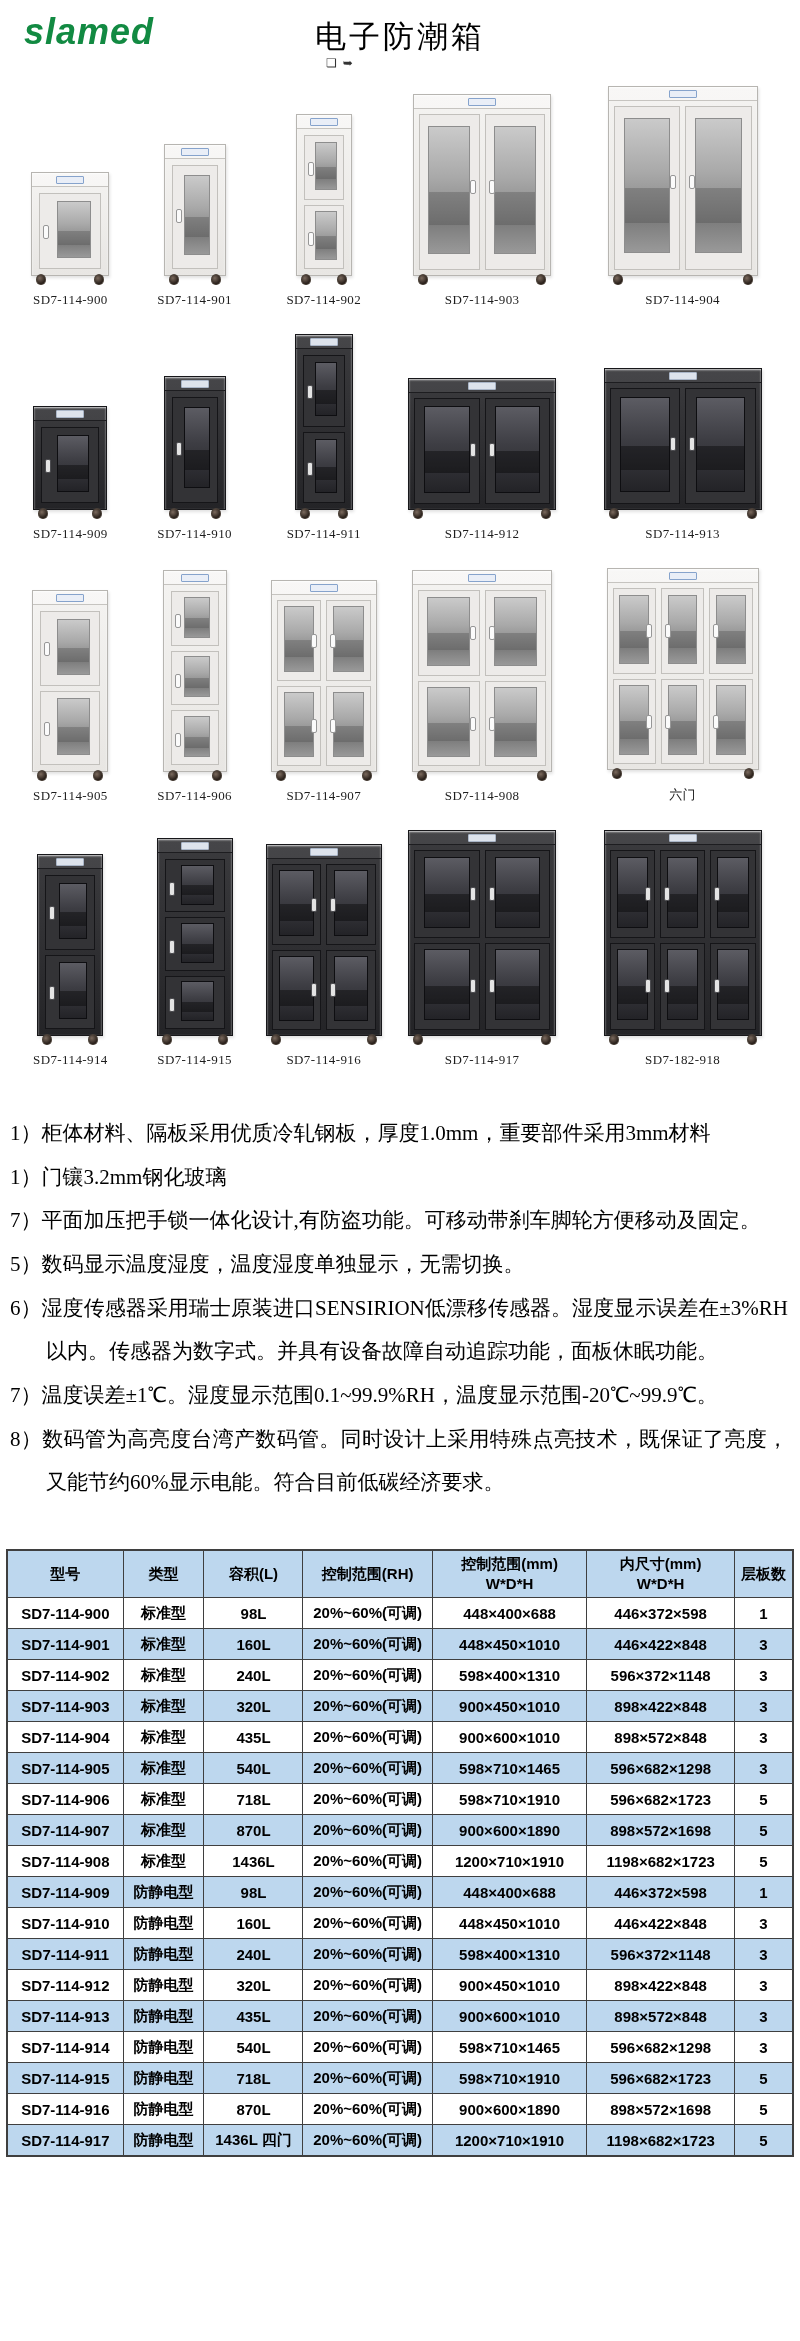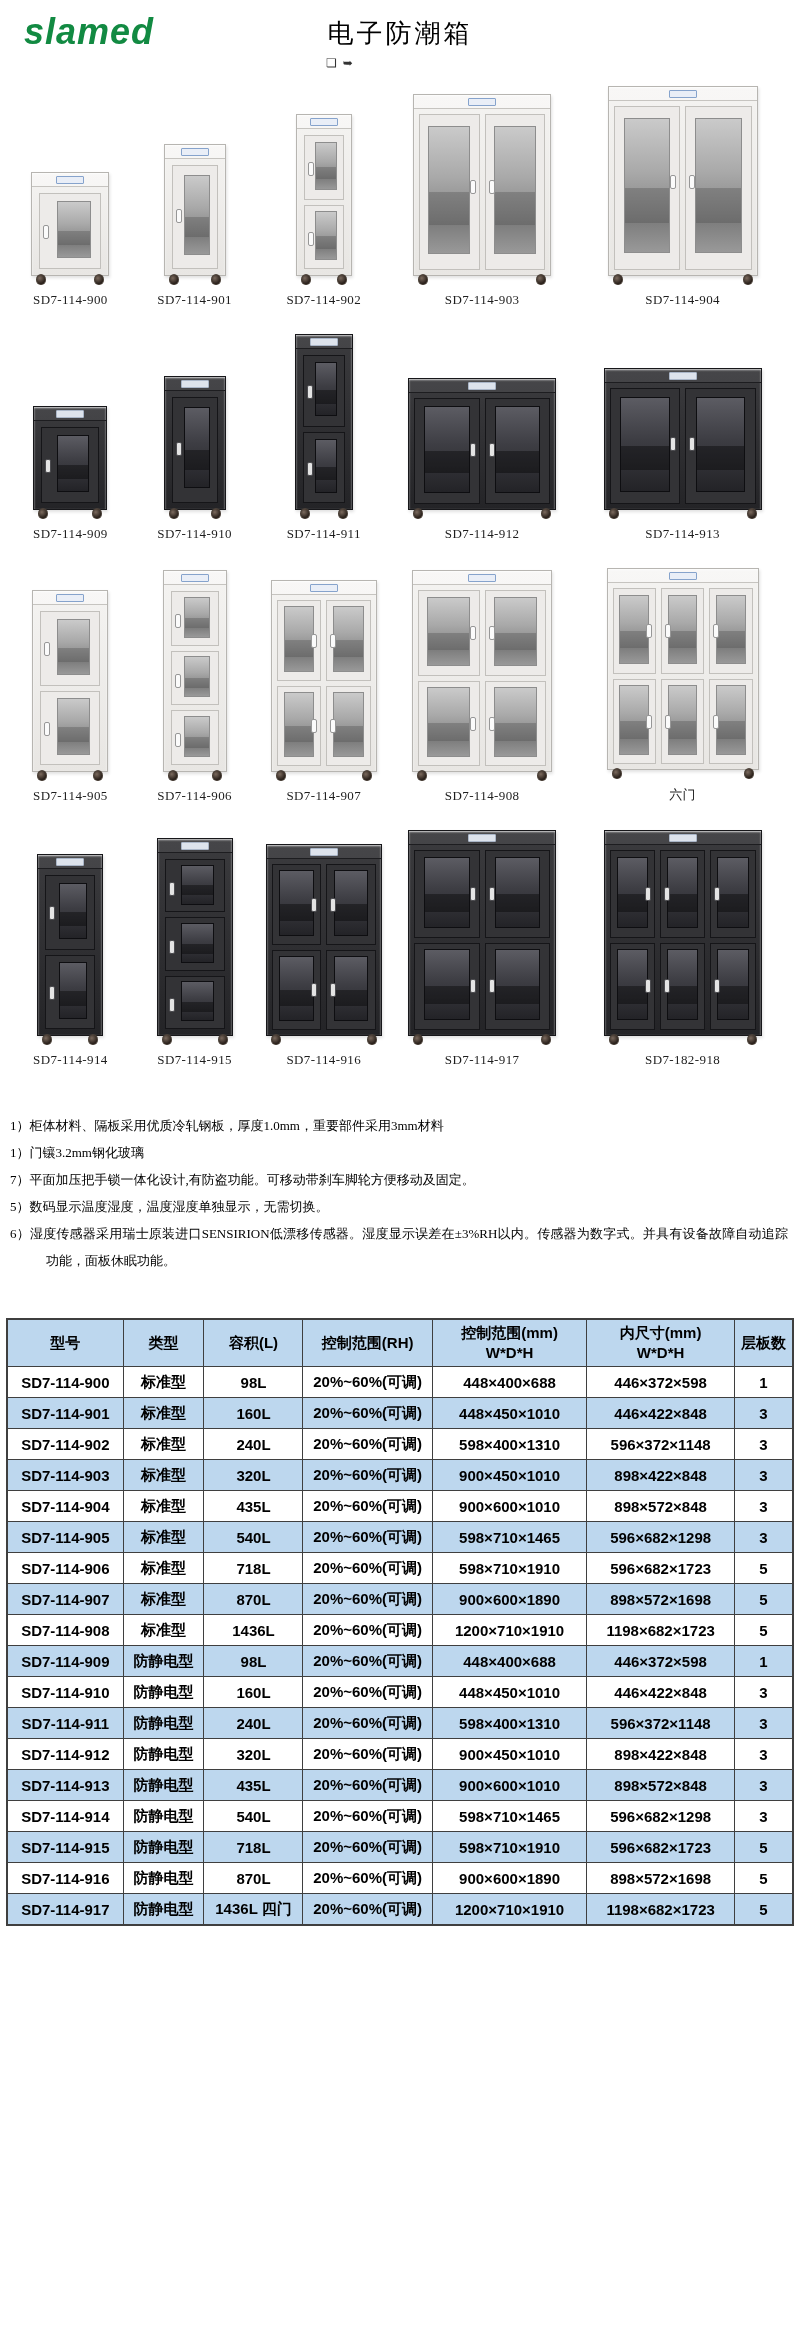--- a/index.html
+++ b/index.html
@@ -5,21 +5,21 @@
   html,body{margin:0;padding:0;background:#fff;}
   body{width:800px;font-family:"Liberation Sans",sans-serif;color:#000;}
   .page{width:800px;background:#fff;position:relative;}
 
   
   header{position:relative;height:72px;}
   .logo{position:absolute;left:24px;top:10px;font-family:"Liberation Sans",sans-serif;
         font-style:italic;font-weight:900;font-size:36px;letter-spacing:1px;color:#12action8;
         color:#128a42;transform:scaleY(1.05);}
   .title{margin:0;text-align:center;padding-top:16px;font-family:"Liberation Serif",serif;
-         font-weight:500;font-size:26px;letter-spacing:3px;color:#000;}
+         font-weight:500;font-size:31px;letter-spacing:3px;color:#000;}
   .corner-icons{position:absolute;left:326px;top:56px;font-size:12px;color:#333;letter-spacing:6px;}
 
   
   #products{padding-top:14px;}
   .product-row{display:flex;align-items:flex-end;padding:0 8px;margin-bottom:26px;}
   .product-cell{display:flex;flex-direction:column;align-items:center;justify-content:flex-end;}
   .product-cell:nth-child(1){width:126px;}
   .product-cell:nth-child(2){width:125px;}
   .product-cell:nth-child(3){width:136px;}
   .product-cell:nth-child(4){width:184px;}
@@ -50,21 +50,21 @@
   .dark .handle{background:#e4e4e4;border-color:#4c4c50;}
   .h-left{left:3px;} .h-right{right:3px;}
   .wheel{position:absolute;bottom:-10px;width:8px;height:9px;border-radius:50% 50% 45% 45%;
          background:radial-gradient(circle at 35% 35%,#7a695d,#2b221c 70%);border:1px solid #4a4038;}
   .wl{left:4px;} .wr{right:4px;}
   .cab-label{margin-top:4px;font-family:"Liberation Serif",serif;font-size:13px;color:#1d1d1d;
              letter-spacing:.4px;text-align:center;white-space:nowrap;}
 
   
   #features{margin:44px 12px 0 10px;}
-  .feature-item{font-family:"Liberation Serif",serif;font-size:13px;line-height:2.08;color:#000;
+  .feature-item{font-family:"Liberation Serif",serif;font-size:21px;line-height:2.08;color:#000;
                 padding-left:36px;text-indent:-36px;text-align:justify;}
 
   
   #spec-table{margin:44px auto 18px auto;width:788px;border-collapse:collapse;table-layout:fixed;
               border:2px solid #3f3f3f;font-family:"Liberation Sans",sans-serif;}
   #spec-table th,#spec-table td{border:1px solid #3f3f3f;text-align:center;vertical-align:middle;
               font-weight:700;color:#000;padding:1px 2px;overflow:hidden;white-space:nowrap;}
   #spec-table th{background:#bdd7ee;font-size:15px;line-height:1.35;height:44px;}
   #spec-table td{font-size:15px;height:28px;}
   #spec-table tbody tr:nth-child(even){background:#bdd7ee;}
@@ -548,20 +548,22 @@
         </div>
       </div>
     </section>
 
   <section id="features">
       <div class="feature-item">1）柜体材料、隔板采用优质冷轧钢板，厚度1.0mm，重要部件采用3mm材料</div>
       <div class="feature-item">1）门镶3.2mm钢化玻璃</div>
       <div class="feature-item">7）平面加压把手锁一体化设计,有防盗功能。可移动带刹车脚轮方便移动及固定。</div>
       <div class="feature-item">5）数码显示温度湿度，温度湿度单独显示，无需切换。</div>
       <div class="feature-item">6）湿度传感器采用瑞士原装进口SENSIRION低漂移传感器。湿度显示误差在±3%RH以内。传感器为数字式。并具有设备故障自动追踪功能，面板休眠功能。</div>
+      <div class="feature-item">7）温度误差±1℃。湿度显示范围0.1~99.9%RH，温度显示范围-20℃~99.9℃。</div>
+      <div class="feature-item">8）数码管为高亮度台湾产数码管。同时设计上采用特殊点亮技术，既保证了亮度，又能节约60%显示电能。符合目前低碳经济要求。</div>
     </section>
 
   <table id="spec-table">
     <colgroup>
       <col class="c0">
         <col class="c1">
         <col class="c2">
         <col class="c3">
         <col class="c4">
         <col class="c5">

